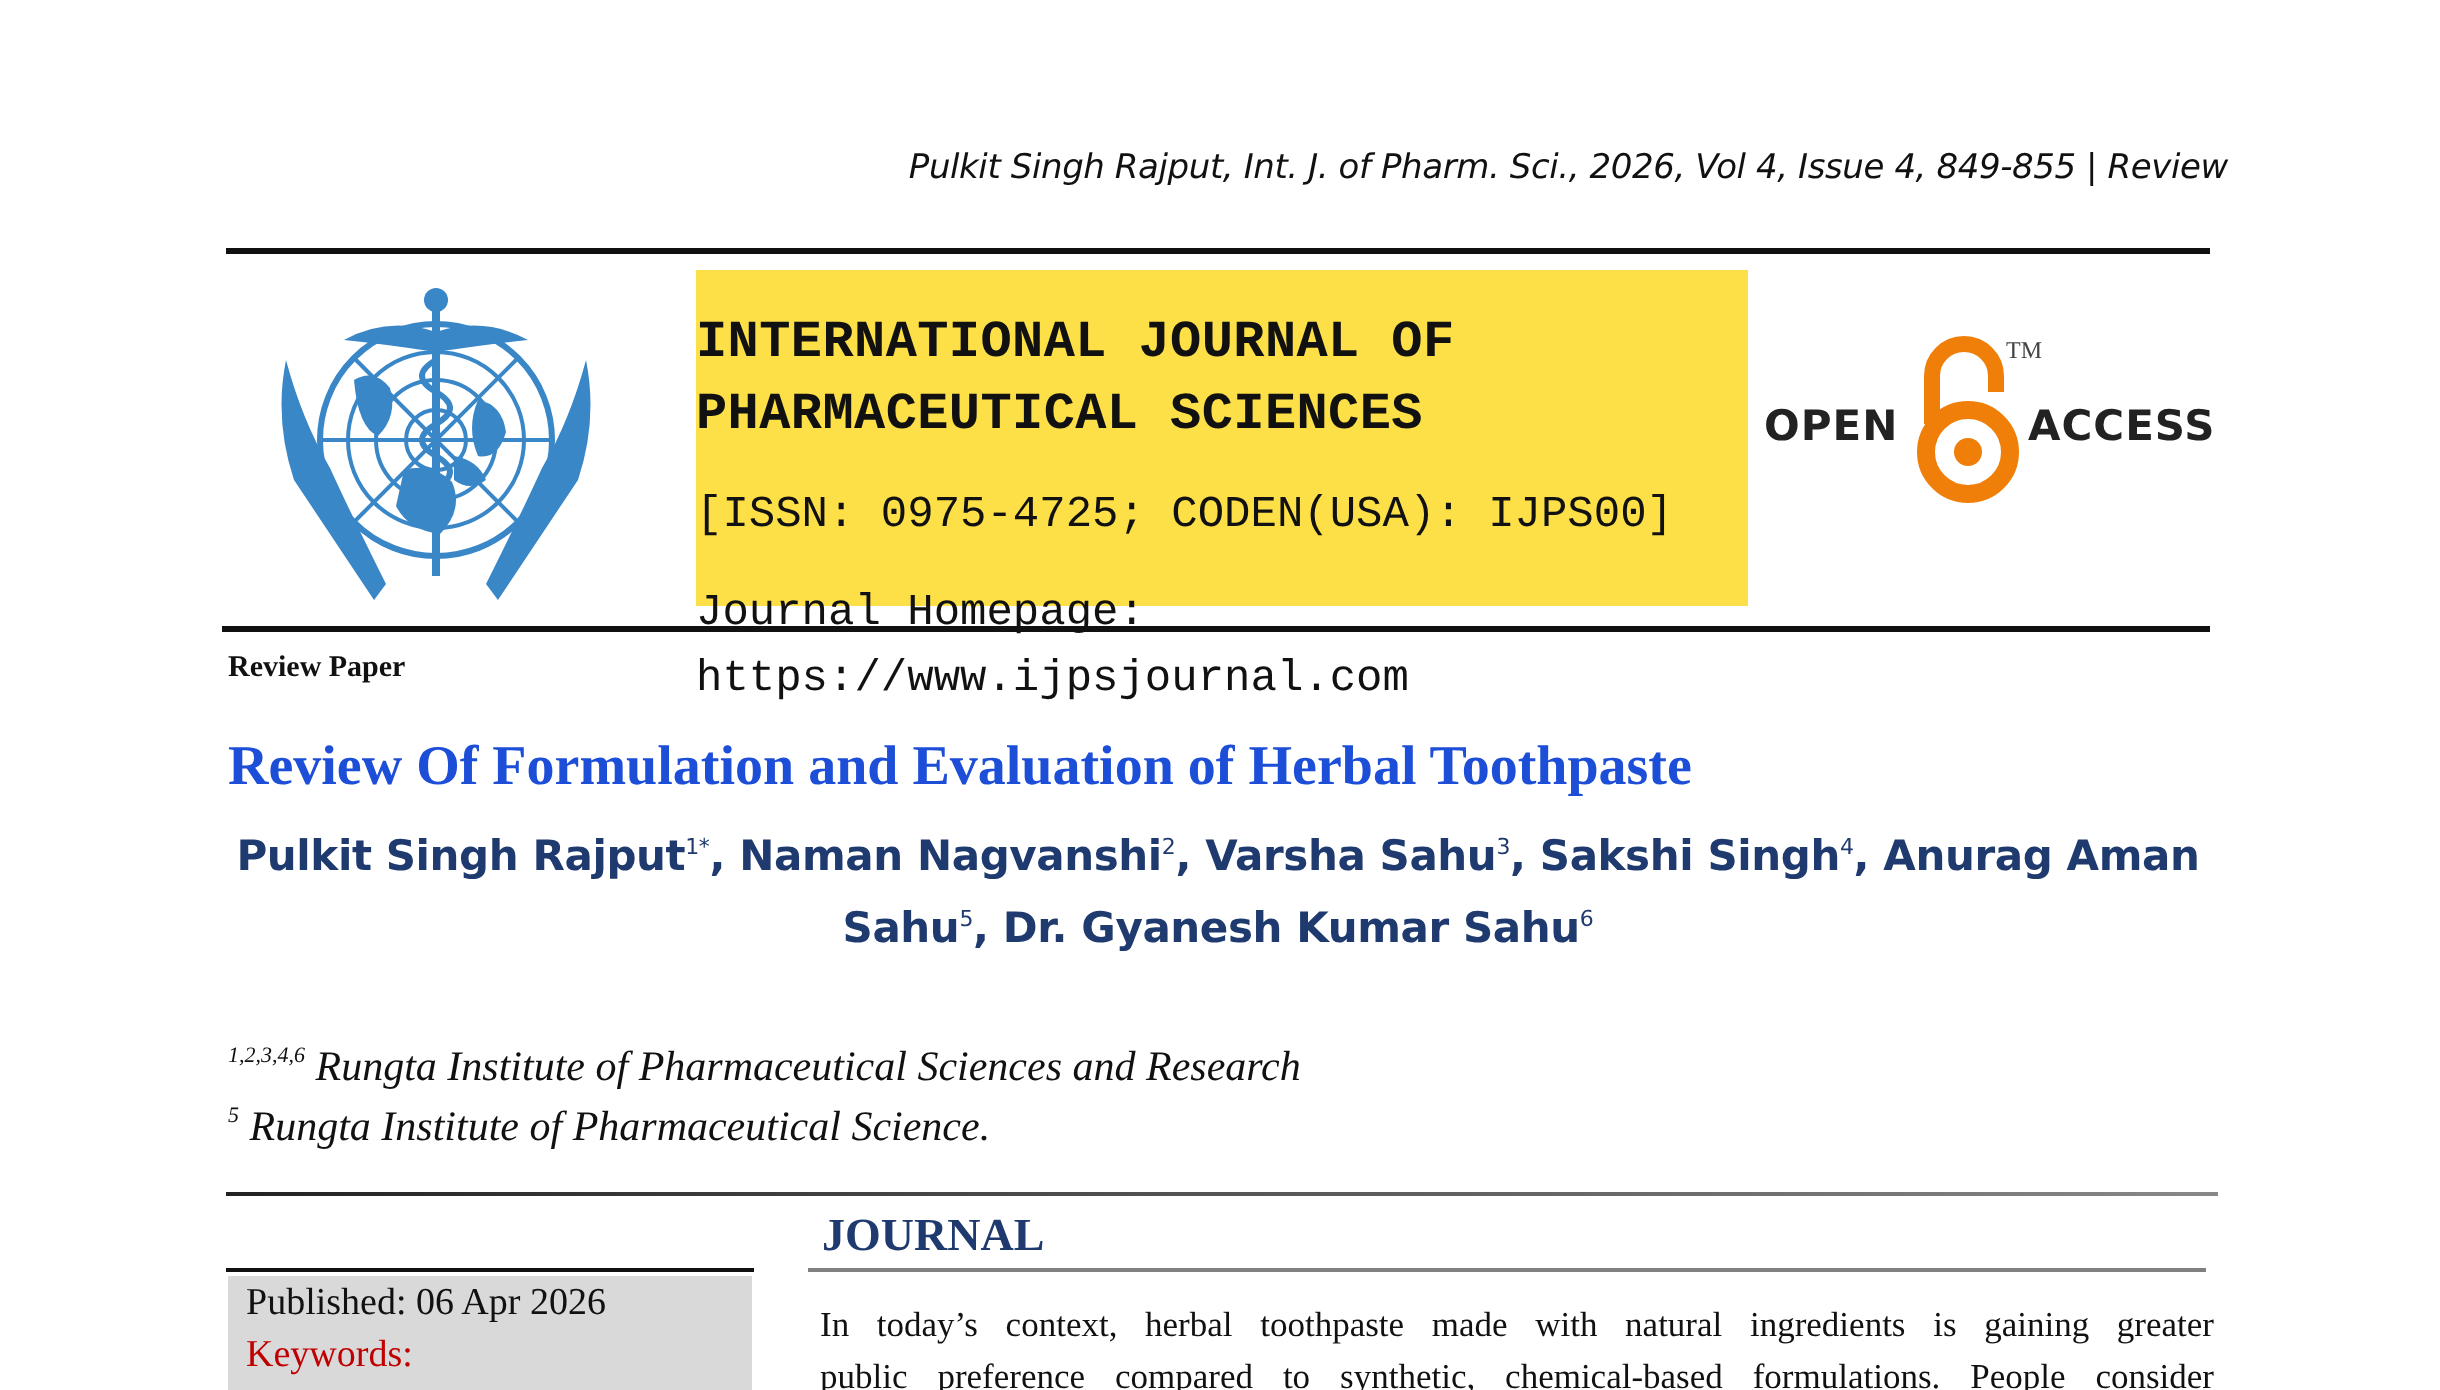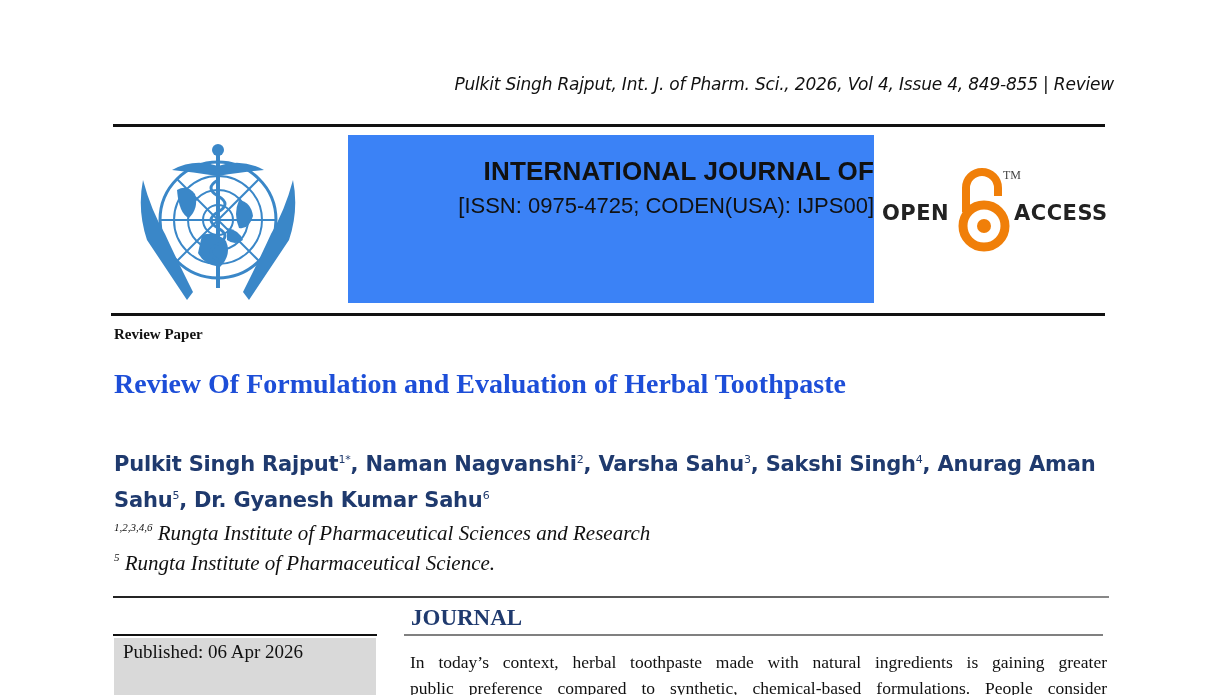--- a/index.html
+++ b/index.html
@@ -12,44 +12,44 @@
       font-size: 17px; color: #111; letter-spacing: -0.2px;
     }
 
     .rule-top { left: 113px; top: 124px; width: 992px; height: 3px; background: #111; }
     .rule-bottom { left: 111px; top: 313px; width: 994px; height: 3px; background: #111; }
 
     .logo { left: 127px; top: 140px; width: 182px; height: 166px; }
 
     .masthead {
       left: 348px; top: 135px; width: 526px; height: 168px;
-      background: #3b82f6; text-align: right;
-      font-family: Liberation Sans, sans-serif; color: #111;
+      background: #fde047; text-align: left;
+      font-family: Liberation Mono, monospace; color: #111;
     }
     .masthead .t1 { margin-top: 18px; font-size: 26px; font-weight: bold; line-height: 36px; letter-spacing: 0.2px; }
-    .masthead .t2 { font-size: 22px; line-height: 33px; }
+    .masthead .t2 { font-size: 22px; line-height: 33px; margin-top: 16px; }
 
     .oa { left: 880px; top: 166px; width: 230px; height: 86px; }
     .oa-text {
       position: absolute; top: 35px; font-family: "DejaVu Sans", sans-serif;
       font-weight: bold; font-size: 21px; color: #222; letter-spacing: 0.5px;
     }
 
     .section-label {
       left: 114px; top: 326px; font-family: "Liberation Serif", serif;
       font-weight: bold; font-size: 15px; color: #111;
     }
     .title {
       left: 114px; top: 368px; font-family: "Liberation Serif", serif;
       font-weight: bold; font-size: 28px; color: #1d4ed8;
     }
     .authors {
-      left: 114px; top: 444px; width: 990px;
+      left: 114px; top: 408px; width: 990px;
       font-family: "DejaVu Sans", sans-serif; font-weight: bold;
-      font-size: 21px; color: #1f3a6e; line-height: 32px; letter-spacing: -0.2px;
+      font-size: 21px; color: #1f3a6e; line-height: 32px; letter-spacing: -0.2px; text-align: center;
     }
     .authors sup { font-size: 11px; font-weight: normal; vertical-align: 8px; }
 
     .affil {
       left: 114px; font-family: "Liberation Serif", serif; font-style: italic;
       font-size: 21px; color: #111;
     }
     .affil sup { font-size: 11px; vertical-align: 9px; }
 
     .rule-info { left: 113px; top: 596px; width: 996px; height: 2px;
@@ -110,21 +110,23 @@
       <path d="M122 160 q20 -30 40 -60 q10 -30 4 -60 q-8 30 -22 54 q-10 22 -28 58z"></path>
     </g>
     <g fill="none" stroke="#3a87c8" stroke-width="3">
       <path d="M91 40 q-14 8 0 16 q14 8 0 16 q-14 8 0 16 q14 8 0 16 q-14 8 0 16"></path>
     </g>
   </svg>
 </div>
 
 <div class="abs masthead">
   <div class="t1">INTERNATIONAL JOURNAL OF</div>
+  <div class="t1" style="margin-top:0">PHARMACEUTICAL SCIENCES</div>
   <div class="t2">[ISSN: 0975-4725; CODEN(USA): IJPS00]</div>
+  <div class="t2">Journal Homepage: https://www.ijpsjournal.com</div>
 </div>
 
 <div class="abs oa">
   <span class="oa-text" style="left:2px">OPEN</span>
   <svg style="position:absolute; left:74px; top:0" width="60" height="86" viewBox="0 0 60 86">
     <path d="M12 46 V22 a16 16 0 0 1 32 0 V30" fill="none" stroke="#f07f09" stroke-width="8"></path>
     <circle cx="30" cy="60" r="21" fill="none" stroke="#f07f09" stroke-width="9"></circle>
     <circle cx="30" cy="60" r="7" fill="#f07f09"></circle>
   </svg>
   <span style="position:absolute; left:123px; top:2px; font-family:Liberation Serif, serif; font-size:12px; color:#444;">TM</span>
@@ -153,20 +155,21 @@
   <sup>5</sup>
   <span>Rungta Institute of Pharmaceutical Science.</span>
 </div>
 
 <div class="abs rule-info"></div>
 
 <div class="abs article-info-head">ARTICLE INFO</div>
 <div class="abs info-underline"></div>
 <div class="abs info-box">
   <div class="row pub">Published: 06 Apr 2026</div>
+  <div class="row kw">Keywords:</div>
 </div>
 
 <div class="abs abstract-head">JOURNAL</div>
 <div class="abs abstract-rule"></div>
 <div class="abs abstract-body">
   <div>In today’s context, herbal toothpaste made with natural ingredients is gaining greater</div>
   <div>public preference compared to synthetic, chemical-based formulations. People consider</div>
 </div>
 
 </body></html>

